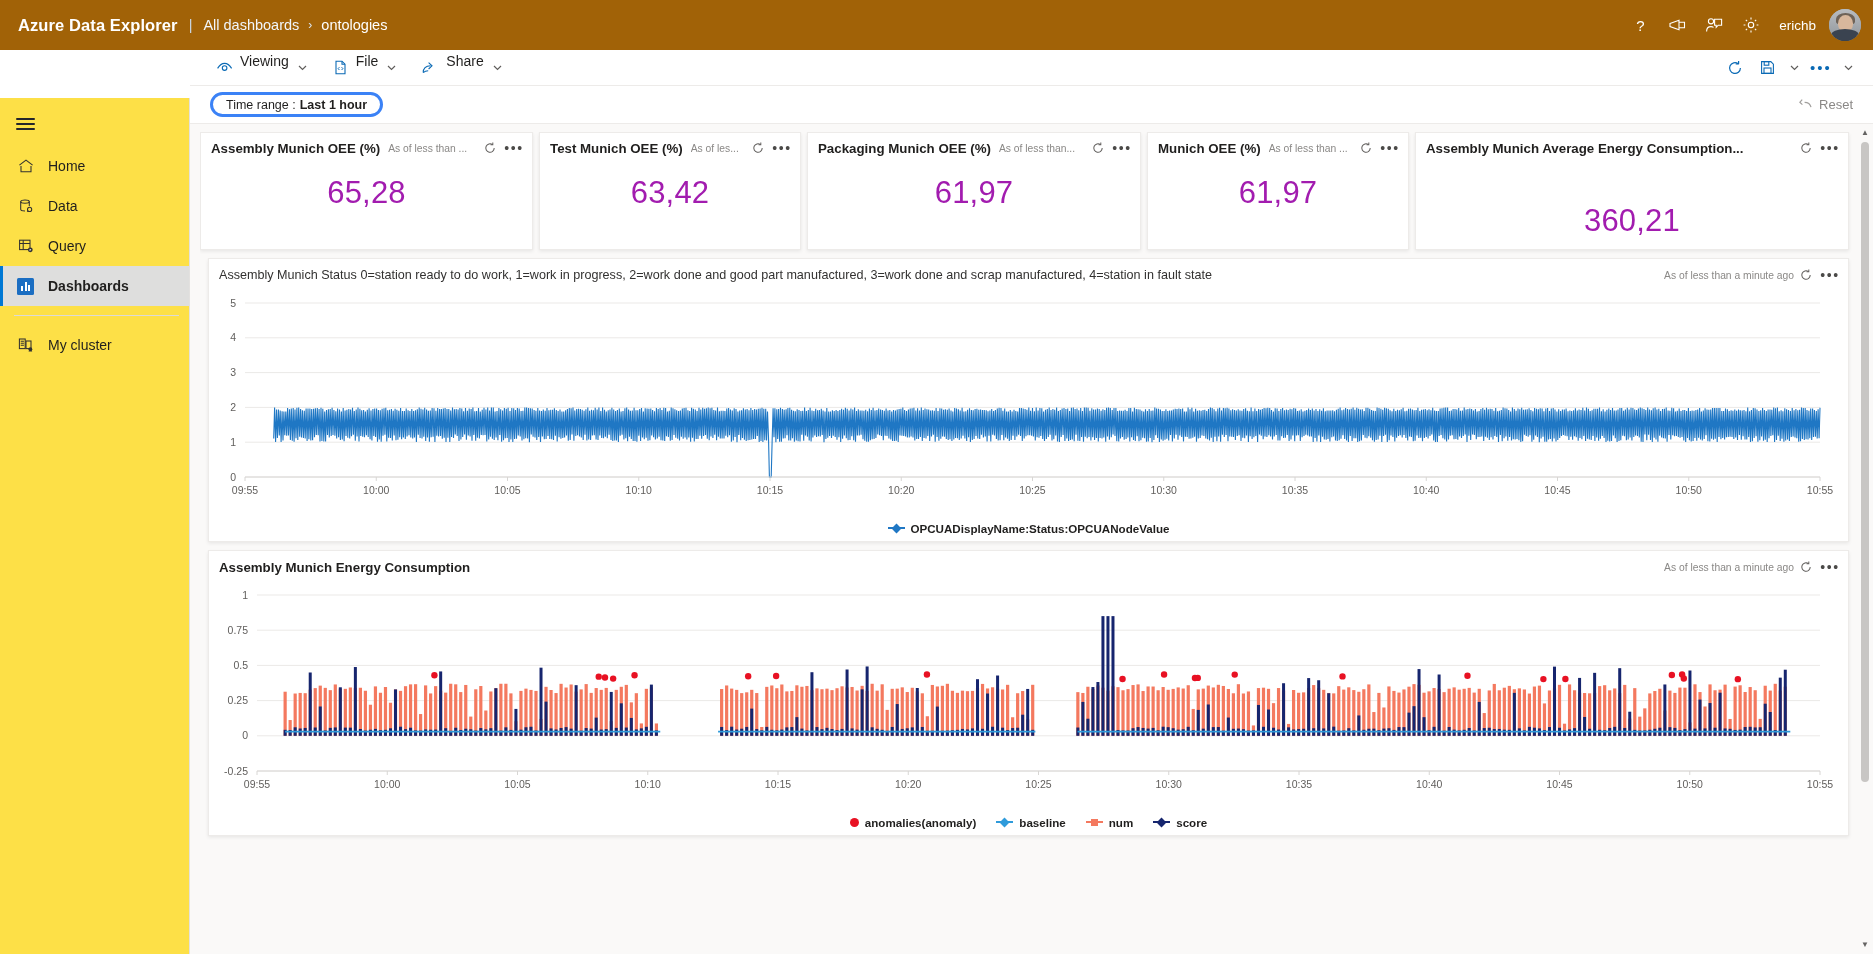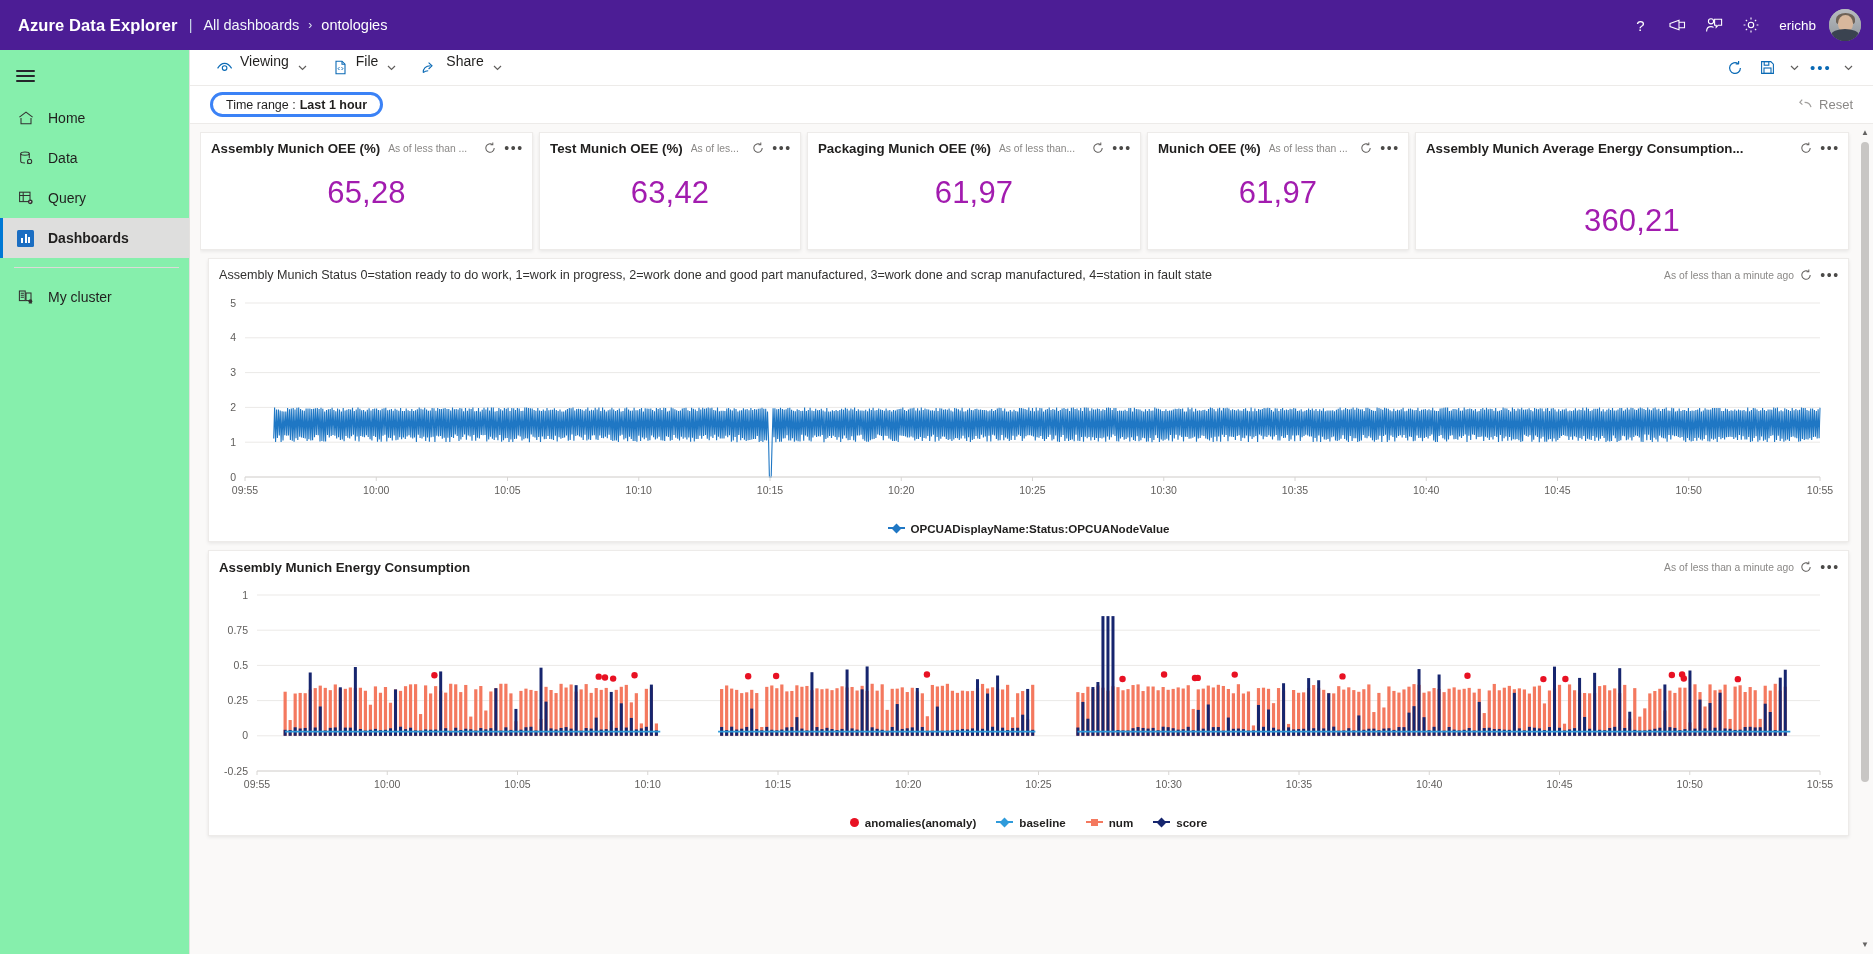--- a/index.html
+++ b/index.html
@@ -6,21 +6,21 @@
   * { box-sizing: border-box; margin: 0; padding: 0; }
   html, body {
     width: 1873px; height: 954px;
     font-family: "Liberation Sans", sans-serif;
     background: #ffffff; overflow: hidden;
     -webkit-font-smoothing: antialiased;
   }
 
   
   .topbar {
-    height: 50px; background: #4c1d95;
+    height: 50px; background: #a16207;
     display: flex; align-items: center;
     padding: 0 12px 0 18px; color: #fff;
     position: relative; z-index: 40;
   }
   .brand { font-size: 16.5px; font-weight: bold; letter-spacing: .1px; }
   .bc-sep { margin: 0 11px; color: #c9d9e8; font-size: 14.5px; font-weight: 300; }
   .bc-link { font-size: 14.5px; color: #f2f6fa; }
   .bc-chev { margin: 0 9px; font-size: 12px; color: #dbe6f0; }
   .bc-current { font-size: 14.5px; color: #ffffff; }
   .topbar-right { margin-left: auto; display: flex; align-items: center; gap: 5px; }
@@ -43,22 +43,22 @@
   .avatar .av-hair { position:absolute; left:50%; top:13%; width:19px; height:12px;
       margin-left:-9.5px; border-radius:50% 50% 30% 30%; background:#6e6257; }
   .avatar .av-body { position:absolute; left:50%; bottom:0; width:28px; height:12px;
       margin-left:-14px; border-radius:50% 50% 0 0; background:#3a4350; }
 
   
   .shell { display: flex; height: 904px; }
 
   
   .nav {
-    width: 190px; flex: 0 0 190px; background: #86efac;
-    border-right: 1px solid #e3e1df; padding-top: 4px;
+    width: 190px; flex: 0 0 190px; background: #fde047;
+    border-right: 1px solid #e3e1df; padding-top: 4px; margin-top: 48px;
   }
   .nav-burger {
     height: 44px; display: flex; align-items: center; padding-left: 16px; cursor: pointer;
   }
   .burger-lines { width: 19px; }
   .burger-lines i { display: block; height: 1.6px; background: #25262b; margin: 3.4px 0; border-radius: 1px; }
   .nav-item {
     height: 40px; display: flex; align-items: center; padding-left: 16px;
     cursor: pointer; position: relative; color: #201f1e; font-size: 14px;
   }

